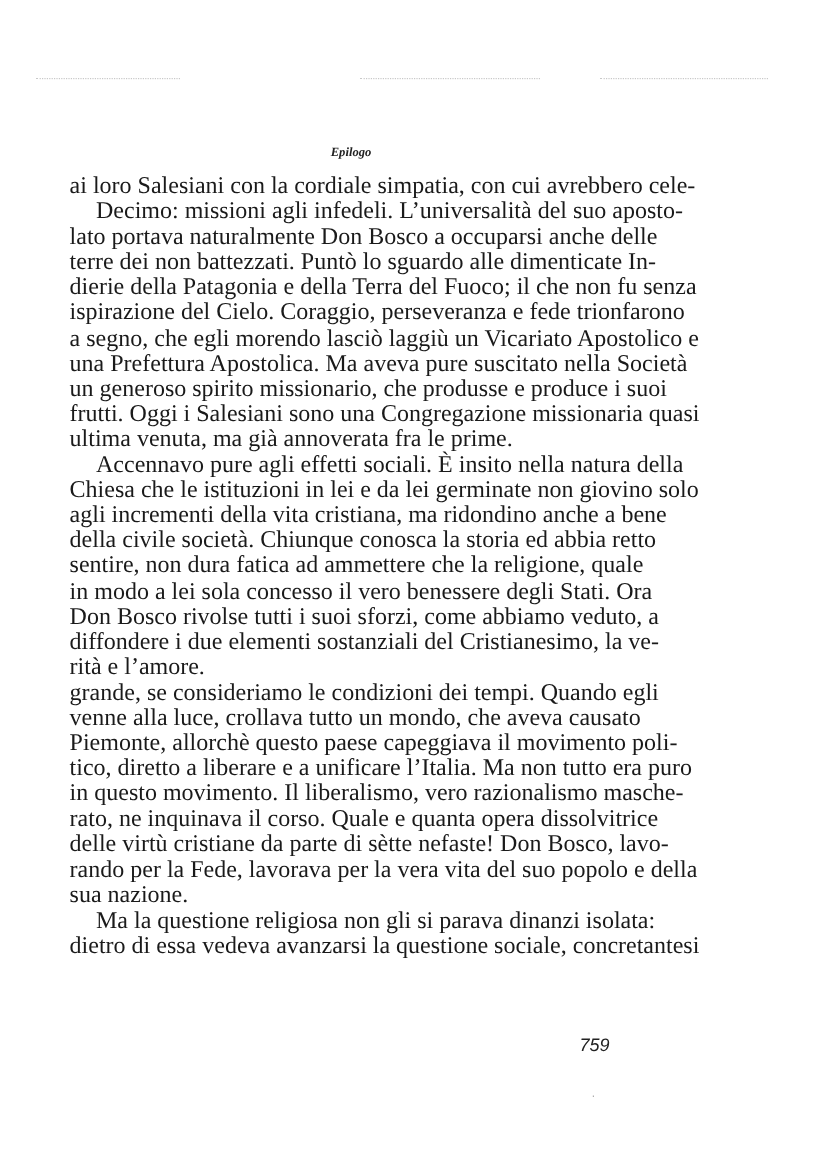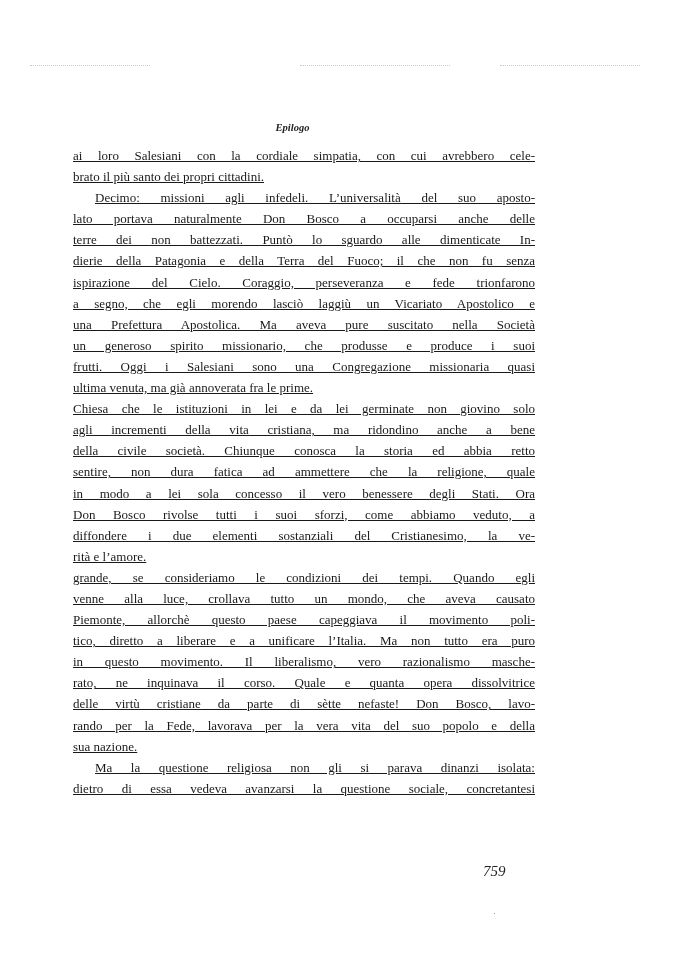--- a/index.html
+++ b/index.html
@@ -16,64 +16,63 @@
     border-top: 1px dotted #c8c8c8;
   }
   .running-head {
     position: absolute; top: 122px; left: 0; width: 585px;
     text-align: center;
     font-family: "Liberation Serif", serif;
     font-style: italic; font-weight: bold;
     font-size: 10.5px; color: #222;
   }
   .text-block {
-    position: absolute; top: 145px; left: 73px; width: 462px;
+    position: absolute; top: 145px; left: 58px; width: 462px;
     font-family: "Liberation Serif", serif;
-    font-size: 13px;
+    font-size: 20px;
     line-height: 21.1px;
-    text-decoration: underline;
   }
   .line {
     display: block;
     white-space: nowrap;
     text-align: justify;
     text-align-last: justify;
     height: 21.1px;
   }
   .line.last { text-align-last: left; }
   .line.indent { padding-left: 22px; }
   .page-number {
     position: absolute; top: 863px; left: 483px;
-    font-family: Liberation Serif, serif;
+    font-family: Liberation Sans, sans-serif;
     font-style: italic; font-size: 15px; color: #222;
   }
   .speck { position: absolute; width: 1px; height: 1px; background: #999; }
 </style>
 </head>
 <body>
 
 <div class="scan-noise" style="left:30px;width:120px;"></div>
 <div class="scan-noise" style="left:300px;width:150px;"></div>
 <div class="scan-noise" style="left:500px;width:140px;"></div>
 
 <div class="running-head">Epilogo</div>
 
 <div class="text-block" id="text-block">
     <span class="line">ai loro Salesiani con la cordiale simpatia, con cui avrebbero cele-</span>
-    <span class="line last">brato il più santo dei propri cittadini.</span>
     <span class="line indent">Decimo: missioni agli infedeli. L’universalità del suo aposto-</span>
     <span class="line">lato portava naturalmente Don Bosco a occuparsi anche delle</span>
     <span class="line">terre dei non battezzati. Puntò lo sguardo alle dimenticate In-</span>
     <span class="line">dierie della Patagonia e della Terra del Fuoco; il che non fu senza</span>
     <span class="line">ispirazione del Cielo. Coraggio, perseveranza e fede trionfarono</span>
     <span class="line">a segno, che egli morendo lasciò laggiù un Vicariato Apostolico e</span>
     <span class="line">una Prefettura Apostolica. Ma aveva pure suscitato nella Società</span>
     <span class="line">un generoso spirito missionario, che produsse e produce i suoi</span>
     <span class="line">frutti. Oggi i Salesiani sono una Congregazione missionaria quasi</span>
     <span class="line last">ultima venuta, ma già annoverata fra le prime.</span>
+    <span class="line indent">Accennavo pure agli effetti sociali. È insito nella natura della</span>
     <span class="line">Chiesa che le istituzioni in lei e da lei germinate non giovino solo</span>
     <span class="line">agli incrementi della vita cristiana, ma ridondino anche a bene</span>
     <span class="line">della civile società. Chiunque conosca la storia ed abbia retto</span>
     <span class="line">sentire, non dura fatica ad ammettere che la religione, quale</span>
     <span class="line">in modo a lei sola concesso il vero benessere degli Stati. Ora</span>
     <span class="line">Don Bosco rivolse tutti i suoi sforzi, come abbiamo veduto, a</span>
     <span class="line">diffondere i due elementi sostanziali del Cristianesimo, la ve-</span>
     <span class="line last">rità e l’amore.</span>
     <span class="line">grande, se consideriamo le condizioni dei tempi. Quando egli</span>
     <span class="line">venne alla luce, crollava tutto un mondo, che aveva causato</span>

